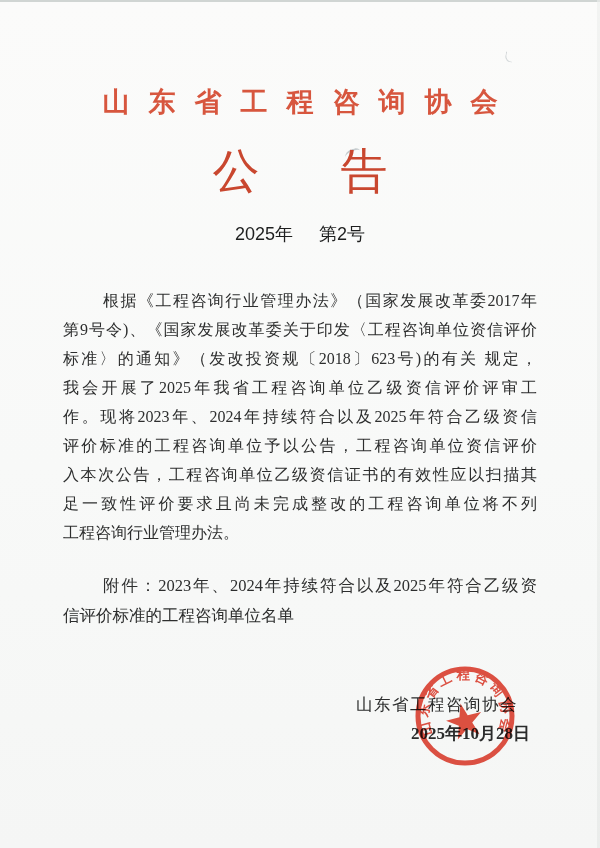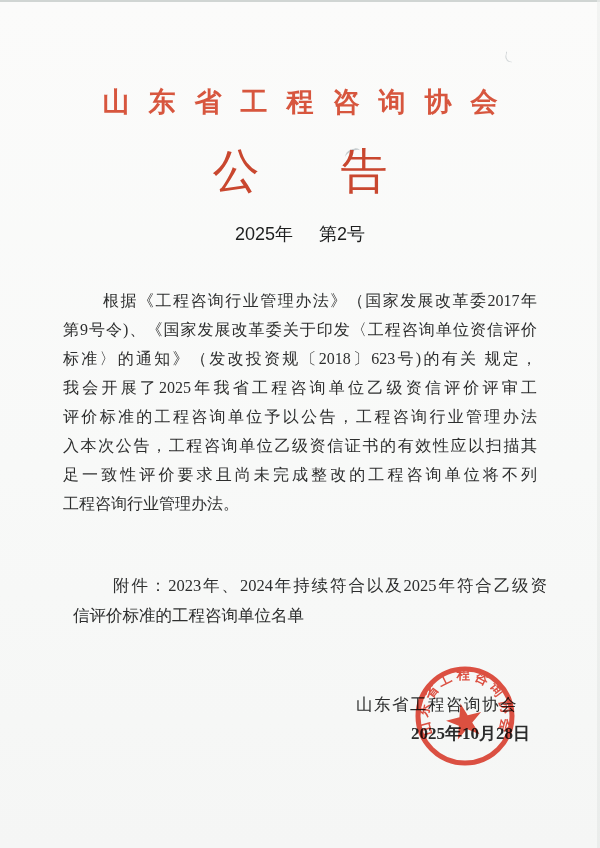--- a/index.html
+++ b/index.html
@@ -42,21 +42,21 @@
     position: absolute; top: 222px; left: 0; width: 100%;
     display: flex; justify-content: center; gap: 26px;
     font-family: "Liberation Sans", "DejaVu Sans", sans-serif;
     font-size: 18px; line-height: 24px; color: #1e1f1f;
   }
   .body-text {
     position: absolute; top: 286px; left: 63px; width: 474px;
     font-size: 16px; color: #2d2e2e;
   }
   .attachment {
-    position: absolute; top: 571px; left: 73px; width: 474px;
+    position: absolute; top: 571px; left: 63px; width: 474px;
     font-size: 16.5px; color: #2d2e2e;
   }
   .line {
     line-height: 29px; height: 29px; white-space: nowrap;
     text-align: justify; text-align-last: justify;
     overflow: hidden;
   }
   .attachment .line { line-height: 30px; height: 30px; }
   .line.indent { text-indent: 40px; }
   .line.last { text-align-last: left; white-space: normal; }
@@ -106,21 +106,22 @@
   <div class="issue-line">
     <span>2025年</span>
     <span>第2号</span>
   </div>
 
   <div class="body-text">
     <div class="line indent">根据《工程咨询行业管理办法》（国家发展改革委2017年</div>
     <div class="line">第9号令)、《国家发展改革委关于印发〈工程咨询单位资信评价</div>
     <div class="line">标准〉的通知》（发改投资规〔2018〕623号)的有关 规定，</div>
     <div class="line">我会开展了2025年我省工程咨询单位乙级资信评价评审工</div>
-    <div class="line">评价标准的工程咨询单位予以公告，工程咨询行业管理办法</div>
+    <div class="line">作。现将2023年、2024年持续符合以及2025年符合乙级资信</div>
+    <div class="line">评价标准的工程咨询单位予以公告，工程咨询单位资信评价</div>
     <div class="line">入本次公告，工程咨询单位乙级资信证书的有效性应以扫描其</div>
     <div class="line">足一致性评价要求且尚未完成整改的工程咨询单位将不列</div>
     <div class="line last">工程咨询行业管理办法。</div>
   </div>
 
   <div class="attachment">
     <div class="line indent">附件：2023年、2024年持续符合以及2025年符合乙级资</div>
     <div class="line last">信评价标准的工程咨询单位名单</div>
   </div>
 

